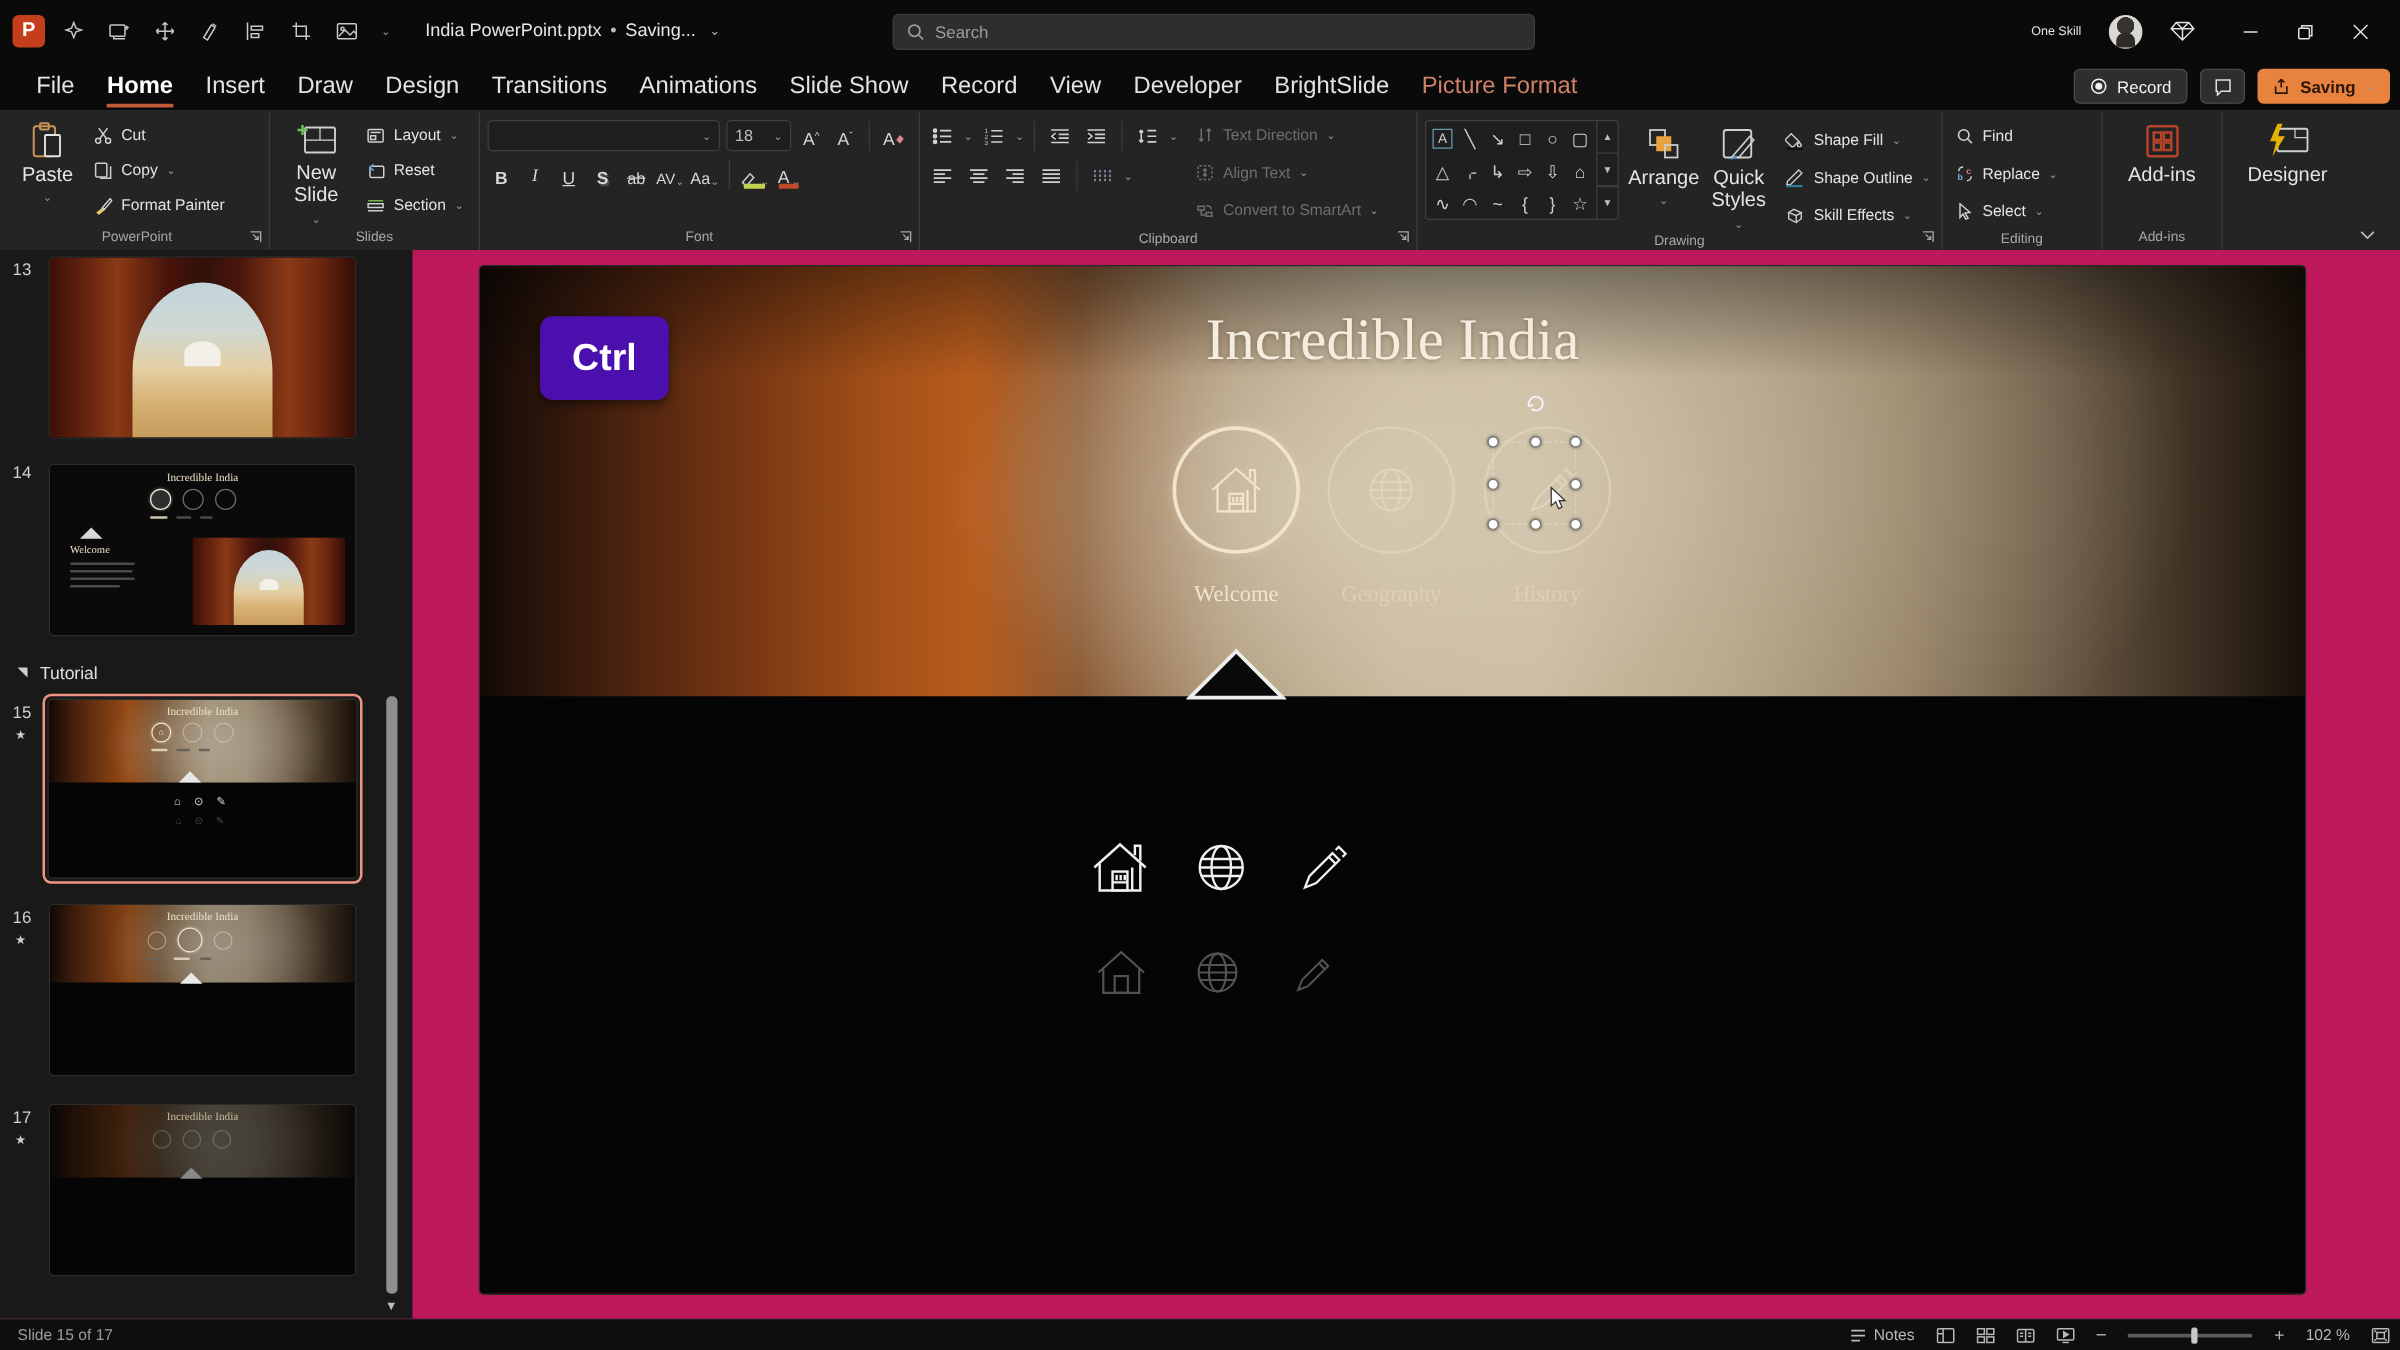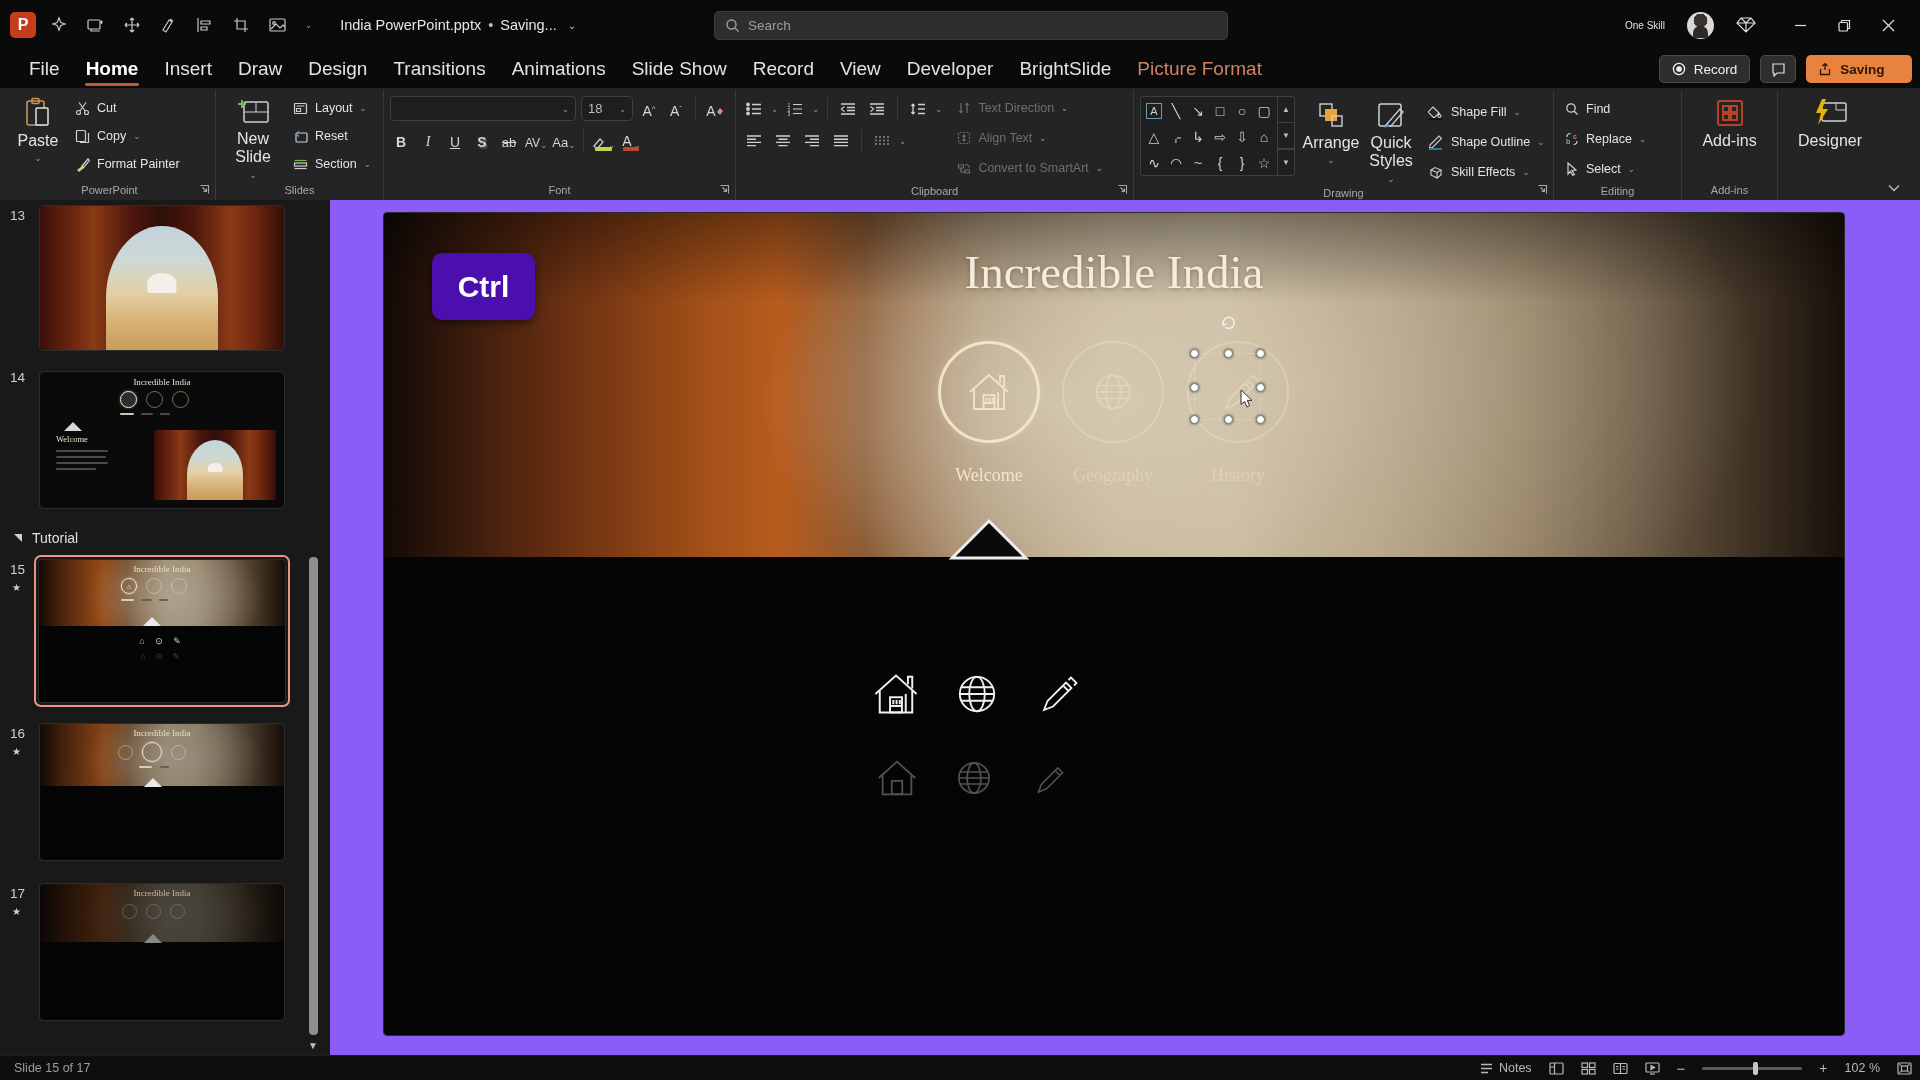--- a/index.html
+++ b/index.html
@@ -63,21 +63,21 @@
   .para-icon { width:24px; height:24px; display:flex; align-items:center; justify-content:center; border-radius:3px; }
   .shape-gallery { display:flex; border:1px solid #3f3f3f; border-radius:3px; background:#1f1f1f; height:80px; }
   .shape-grid { display:grid; grid-template-columns:repeat(6,22px); grid-auto-rows:26px; padding:1px 2px; }
   .shape-cell { display:flex; align-items:center; justify-content:center; color:#cfcfcf; font-size:14px; }
   .shape-scroll { width:17px; border-left:1px solid #3f3f3f; display:flex; flex-direction:column; }
   .shape-scroll span { flex:1; display:flex; align-items:center; justify-content:center; color:#bdbdbd; font-size:8px; border-bottom:1px solid #3f3f3f; }
   .shape-scroll span:last-child { border-bottom:none; }
   .ribbon-collapse { display:flex; align-items:flex-end; padding:0 12px 8px 6px; color:#bdbdbd; }
 
   
-  .content { flex:1; position:relative; background:#8b5cf6; overflow:hidden; }
+  .content { flex:1; position:relative; background:#be185d; overflow:hidden; }
 
   
   .panel { position:absolute; left:0; top:0; width:330px; height:100%; background:#191919; }
   .thumb-num { position:absolute; left:10px; font-size:13.5px; color:#d0d0d0; }
   .thumb-star { position:absolute; left:12px; font-size:10px; color:#cfcfcf; }
   .thumb { position:absolute; left:40px; width:244px; border-radius:3px; background:#080808; overflow:hidden; outline:1px solid #2c2c2c; }
   .thumb-sel-wrap { position:absolute; left:34px; width:256px; border:2px solid #ed9583; border-radius:7px; padding:3px; background:#191919; }
   .thumb-sel-wrap .thumb { position:relative; left:0; width:246px; }
   .section-head { position:absolute; left:14px; display:flex; align-items:center; gap:10px; color:#e0e0e0; font-size:14px; }
   .tri-collapse { width:0; height:0; border-left:8px solid transparent; border-top:8px solid #cfcfcf; }

